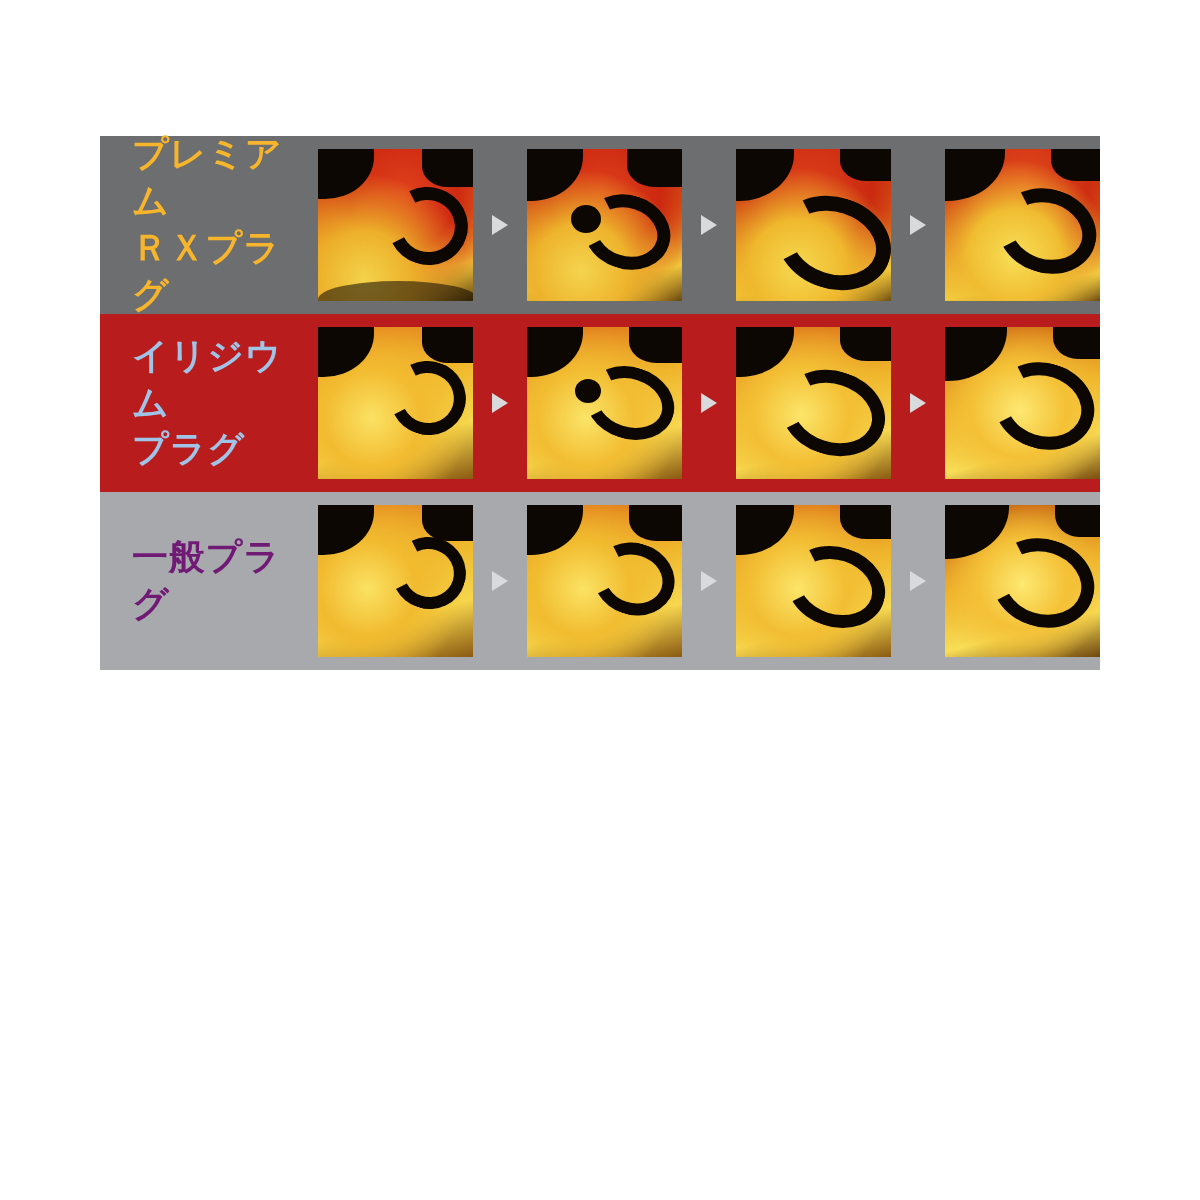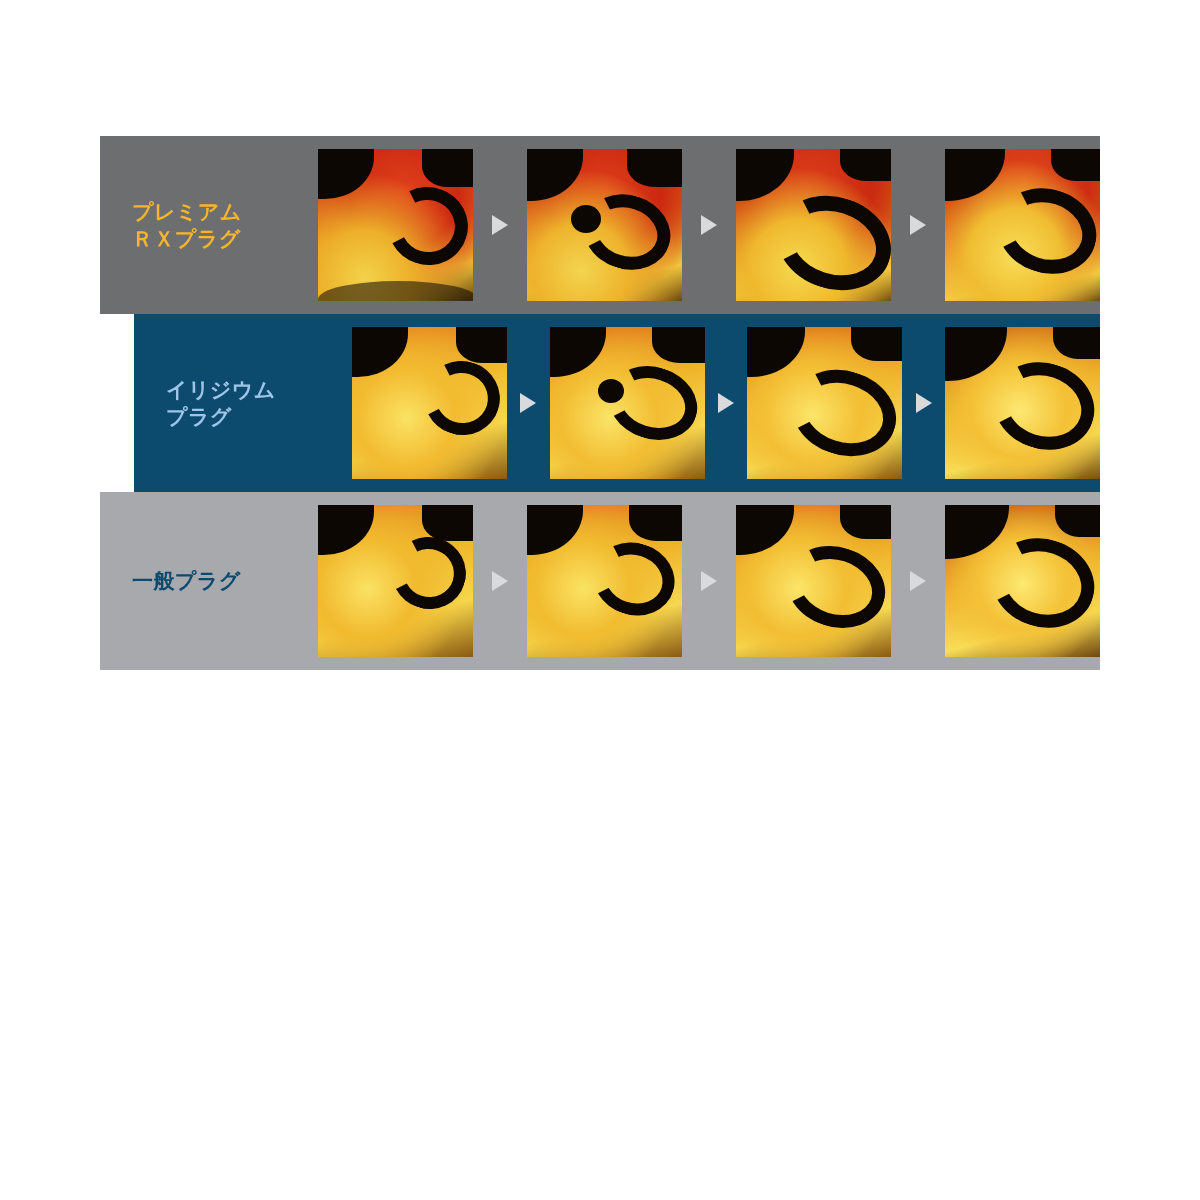--- a/index.html
+++ b/index.html
@@ -43,38 +43,38 @@
     border-collapse: collapse;
     border-spacing: 0;
     table-layout: fixed;
   }
   .row {
     display: flex;
     align-items: stretch;
     height: 178px;
   }
   .row.r0 { background: #6d6e70; }
-  .row.r1 { background: #0c4a6e; margin-left: 34px; }
+  .row.r1 { background: #b91c1c; }
   .row.r2 { background: #a7a9ac; }
 
   .row-label {
     width: 218px;
     display: flex;
     align-items: center;
     padding-left: 32px;
     box-sizing: border-box;
-    font-size: 21px;
+    font-size: 36px;
     font-weight: bold;
     line-height: 1.3;
     letter-spacing: 0.02em;
     white-space: pre-line;
   }
   .row.r0 .row-label { color: #f7b52c; }
   .row.r1 .row-label { color: #9fc4e8; }
-  .row.r2 .row-label { color: #0c4a6e; }
+  .row.r2 .row-label { color: #701a75; }
 
   .frames {
     flex: 1;
     display: flex;
     align-items: center;
   }
   .frame {
     width: 155px;
     height: 152px;
     position: relative;

